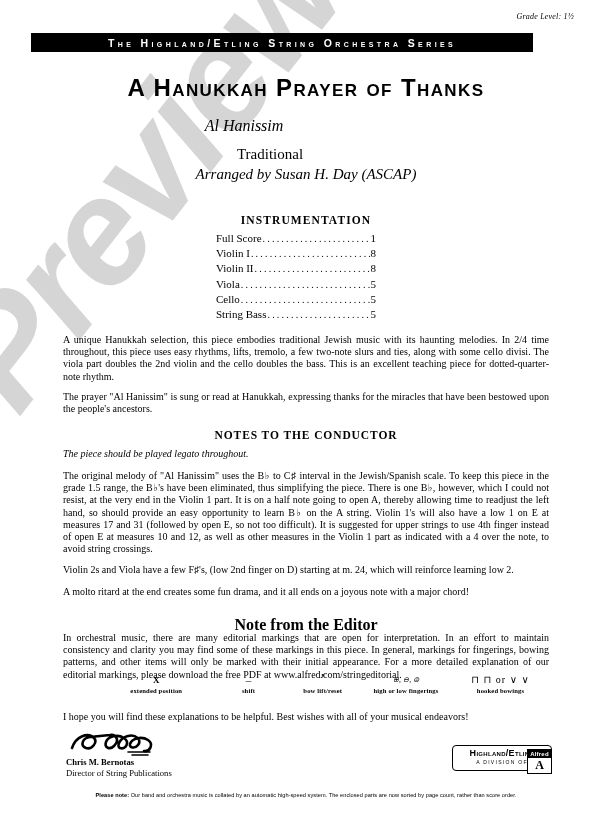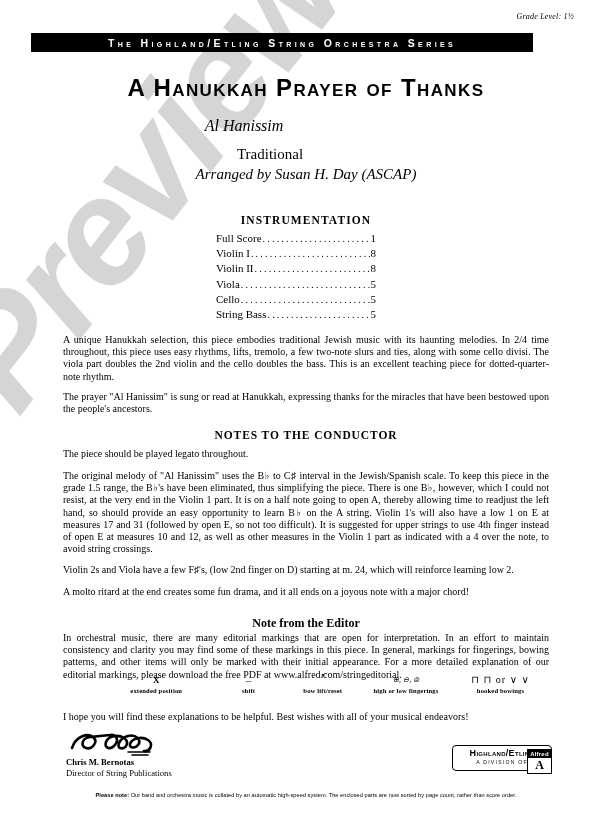--- a/index.html
+++ b/index.html
@@ -169,25 +169,25 @@
     left: 63px;
     width: 486px;
     text-align: center;
     font-weight: bold;
     letter-spacing: 0.9px;
   }
 
   #blurb-1 { top: 334px; }
   #blurb-2 { top: 391px; }
   #notes-heading { top: 429px; font-size: 11.5px; }
-  #note-legato { top: 448px; }
+  #note-legato { top: 448px; font-style: italic; }
   #note-melody { top: 470px; }
   #note-violin2 { top: 564px; }
   #note-ritard { top: 586px; }
-  #editor-heading { top: 616px; font-size: 12px; letter-spacing: 0; }
+  #editor-heading { top: 616px; font-size: 16px; letter-spacing: 0; }
   #editor-body { top: 632px; }
   #closing-line { top: 711px; }
 
   
   .legend {
     position: absolute;
     left: 100px;
     top: 674px;
     width: 450px;
     display: flex;

